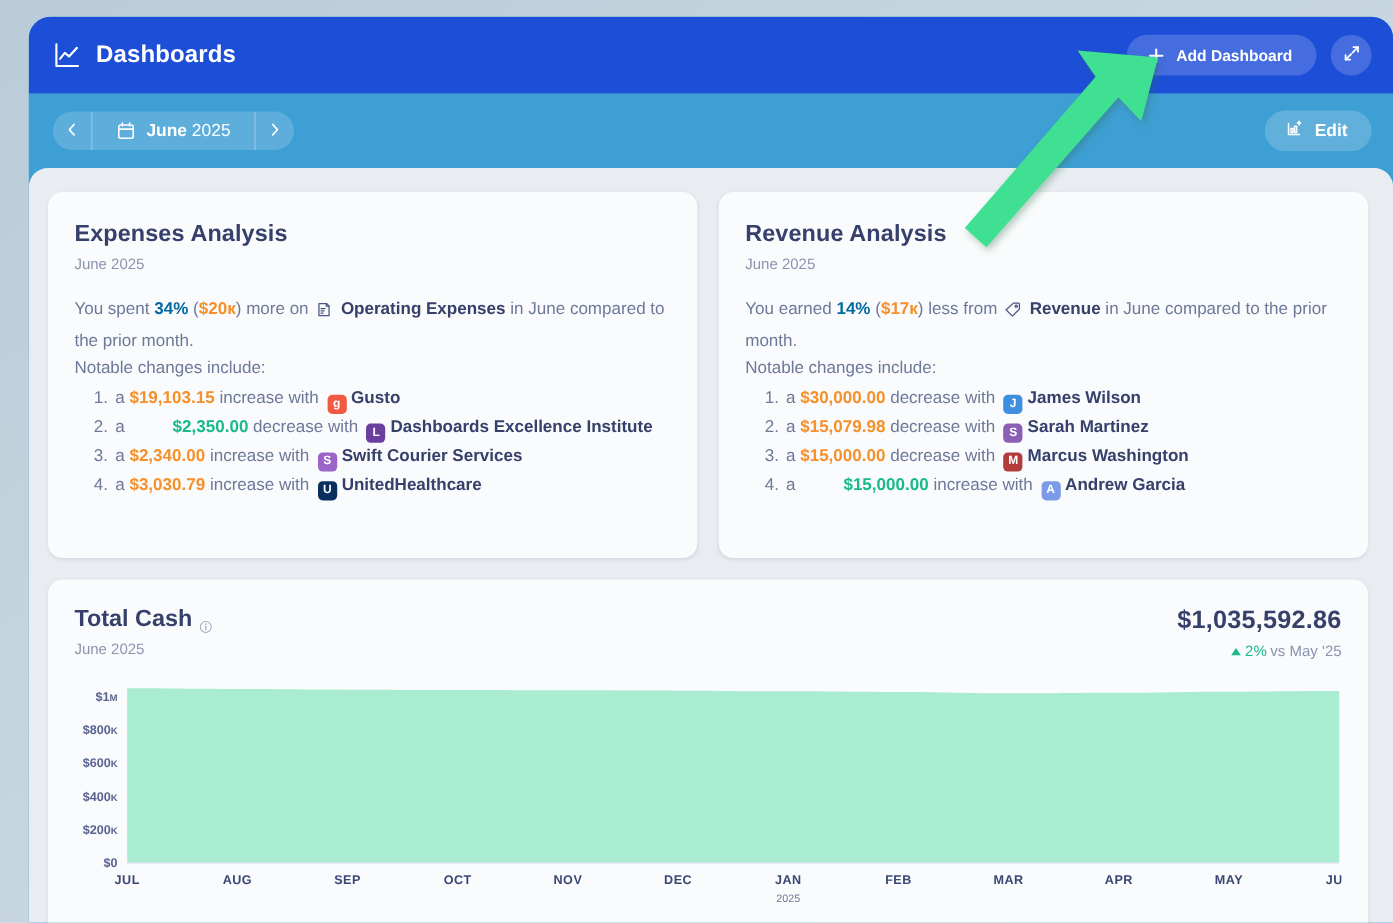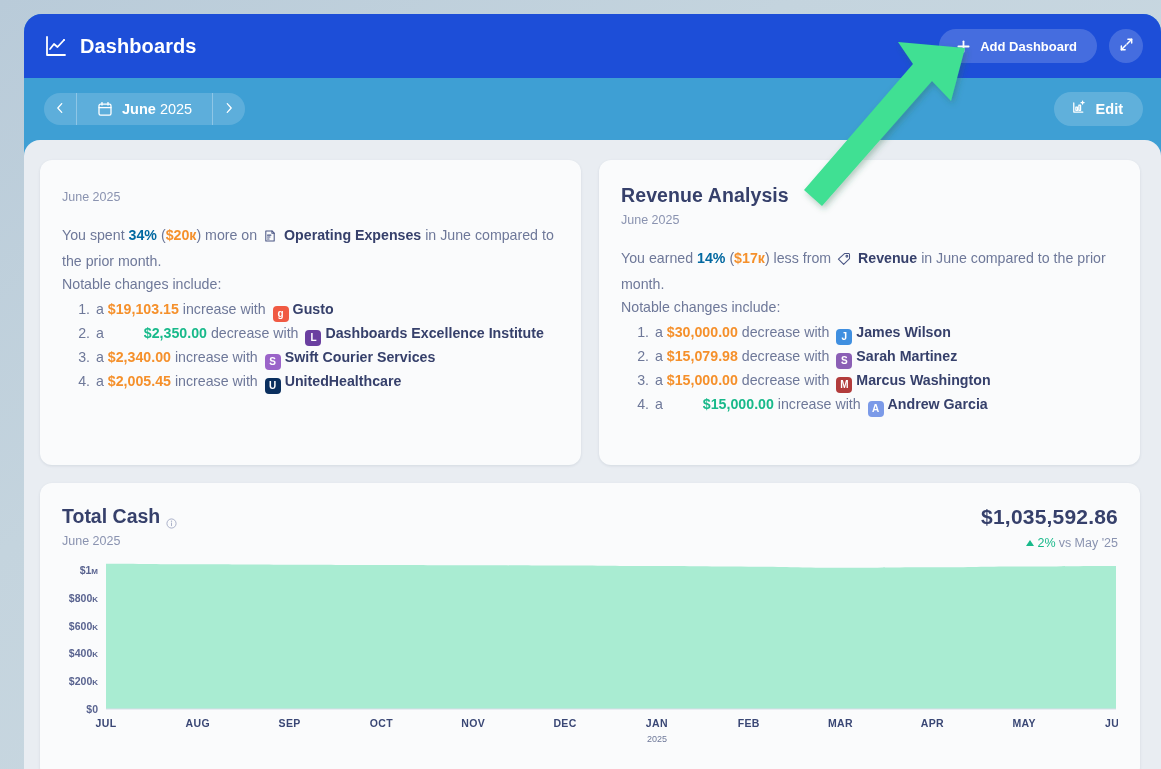--- a/index.html
+++ b/index.html
@@ -273,21 +273,21 @@
     border-right: 4.5px solid transparent;
     border-bottom: 6px solid #18b98a;
     display: inline-block;
     margin-right: 1px;
   }
 
   
   .chart-wrap {
     position: absolute;
     left: 22px;
-    top: 70px;
+    top: 80px;
     width: 1056px;
     height: 200px;
   }
   .chart-svg { display: block; }
   .ytick {
     fill: #5a6490;
     font-size: 10.5px;
     font-family: "Liberation Sans", sans-serif;
     font-weight: bold;
     text-anchor: end;
@@ -403,20 +403,21 @@
         <span>Edit</span>
       </button>
     </div>
   </div>
 
   <div class="canvas">
 
     <div class="row-top">
 
       <div class="card analysis-card">
+        <div class="card-title">Expenses Analysis</div>
         <div class="card-subtitle">June 2025</div>
         <div class="narrative">
           <span>You spent</span>
           <span class="pct">34%</span>
           <span>(</span><span class="amt-o">$20к</span><span>)</span>
           <span>more on</span>
           <span class="inline-ico">
             <svg viewBox="0 0 16 16" width="14" height="14" fill="none" stroke="#4a5684" stroke-width="1.2" stroke-linecap="round" stroke-linejoin="round">
               <path d="M3.2 2.2h7.2l2.4 2.4v9.2H3.2z"></path>
               <path d="M10.2 2.2v2.6h2.6"></path>
@@ -443,21 +444,21 @@
             <span>with</span>
             <span class="avatar" style="background: rgb(106, 63, 160);">L</span><span class="who">Dashboards Excellence Institute</span>
           </li>
           <li>a
             <span class="money-up">$2,340.00</span>
             <span>increase</span>
             <span>with</span>
             <span class="avatar" style="background: rgb(155, 100, 201);">S</span><span class="who">Swift Courier Services</span>
           </li>
           <li>a
-            <span class="money-up">$2,005.45</span>
+            <span class="money-up">$3,030.79</span>
             <span>increase</span>
             <span>with</span>
             <span class="avatar" style="background: rgb(10, 47, 94);">U</span><span class="who">UnitedHealthcare</span>
           </li>
         </ol>
       </div>
 
       <div class="card analysis-card">
         <div class="card-title">Revenue Analysis</div>
         <div class="card-subtitle">June 2025</div>

